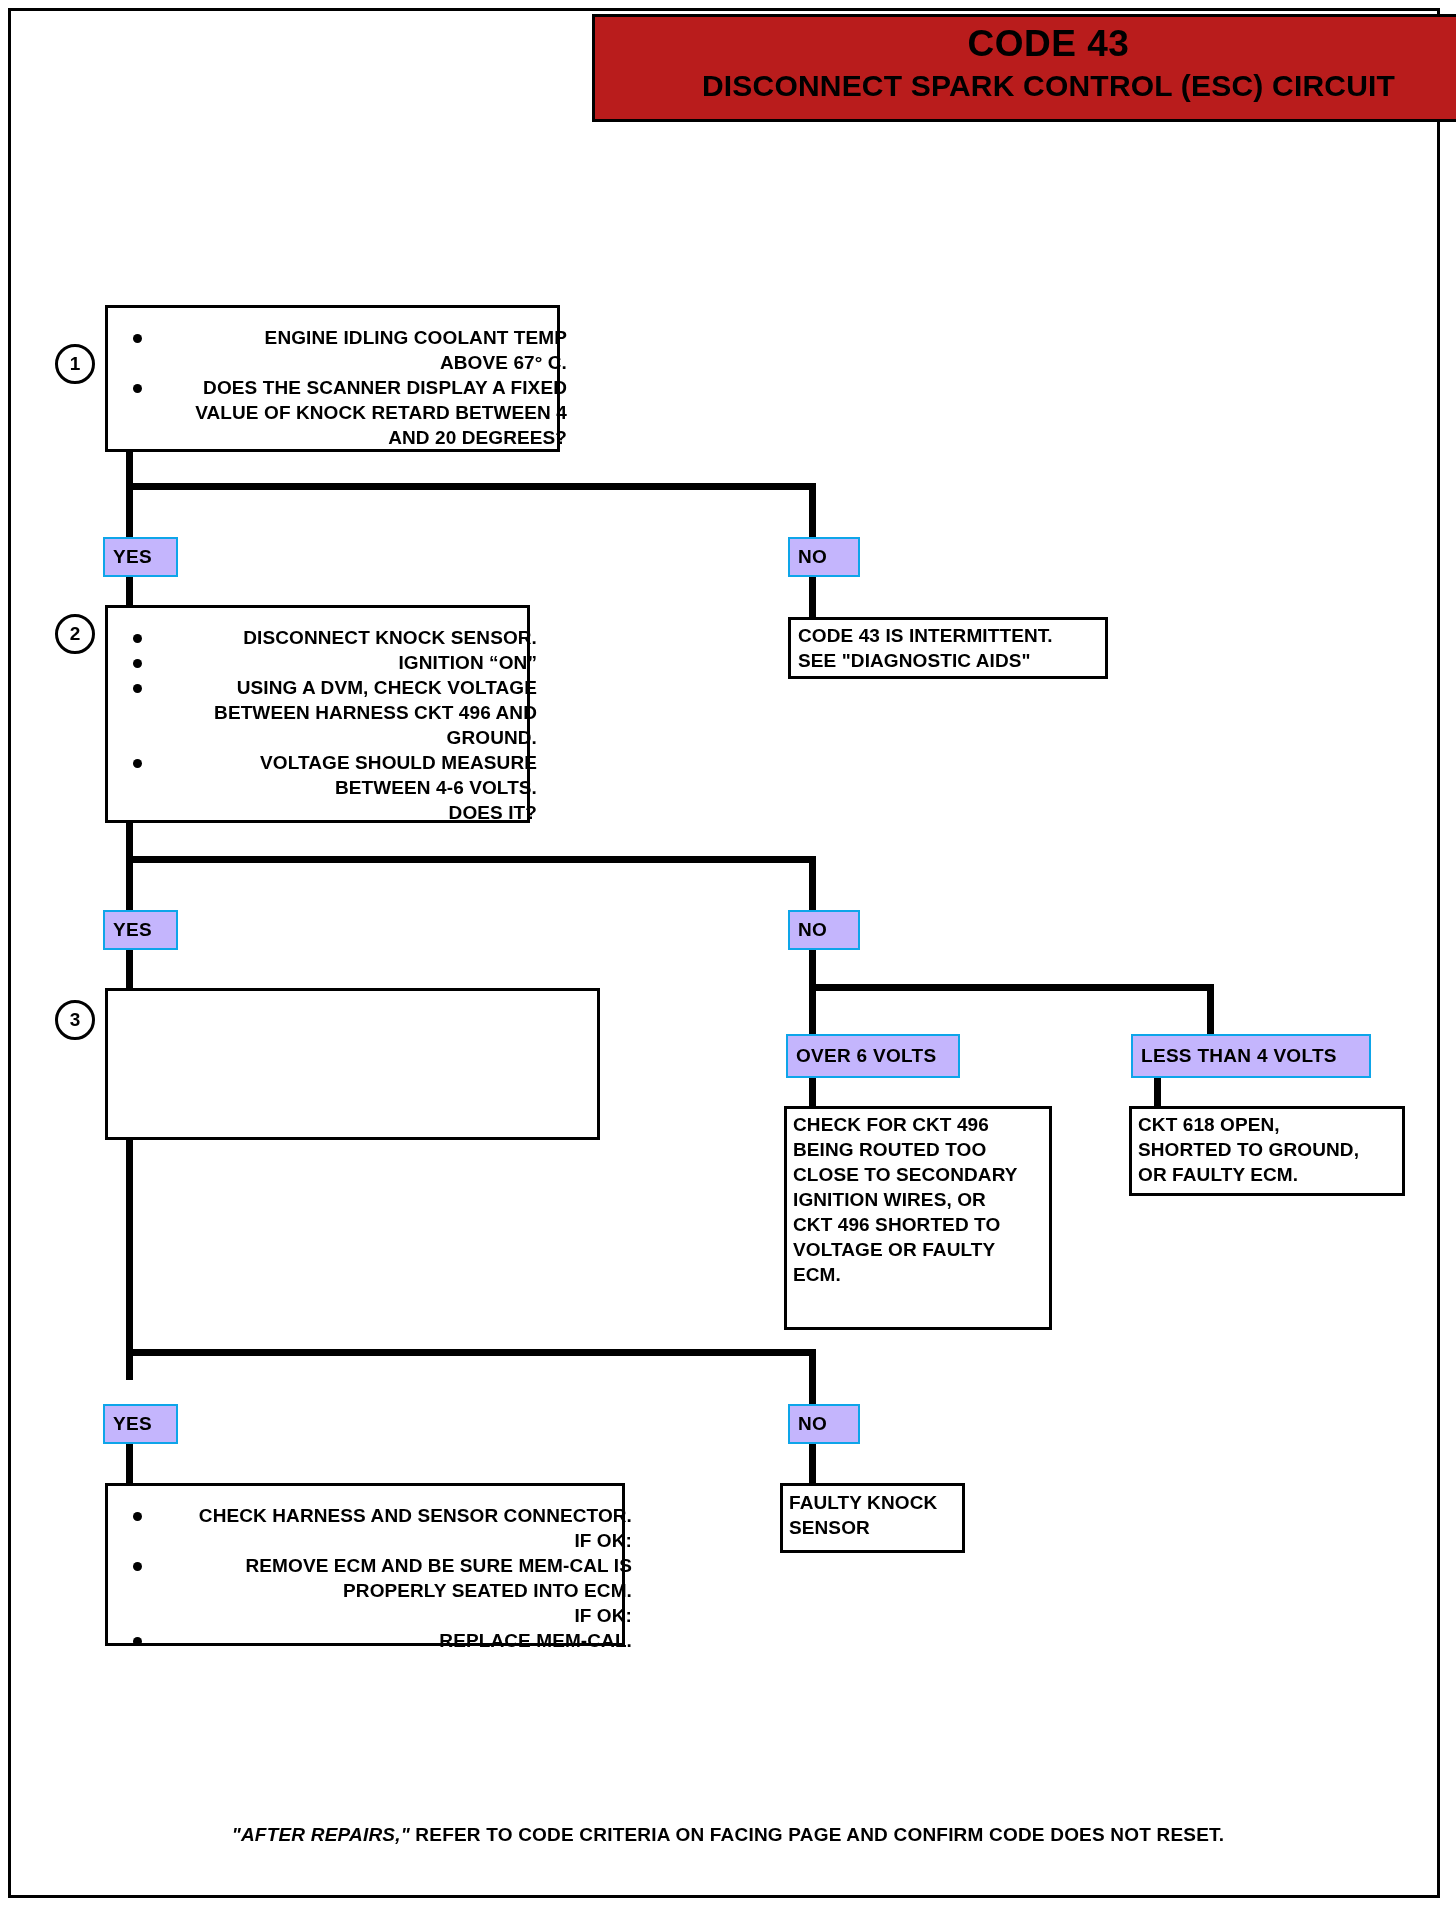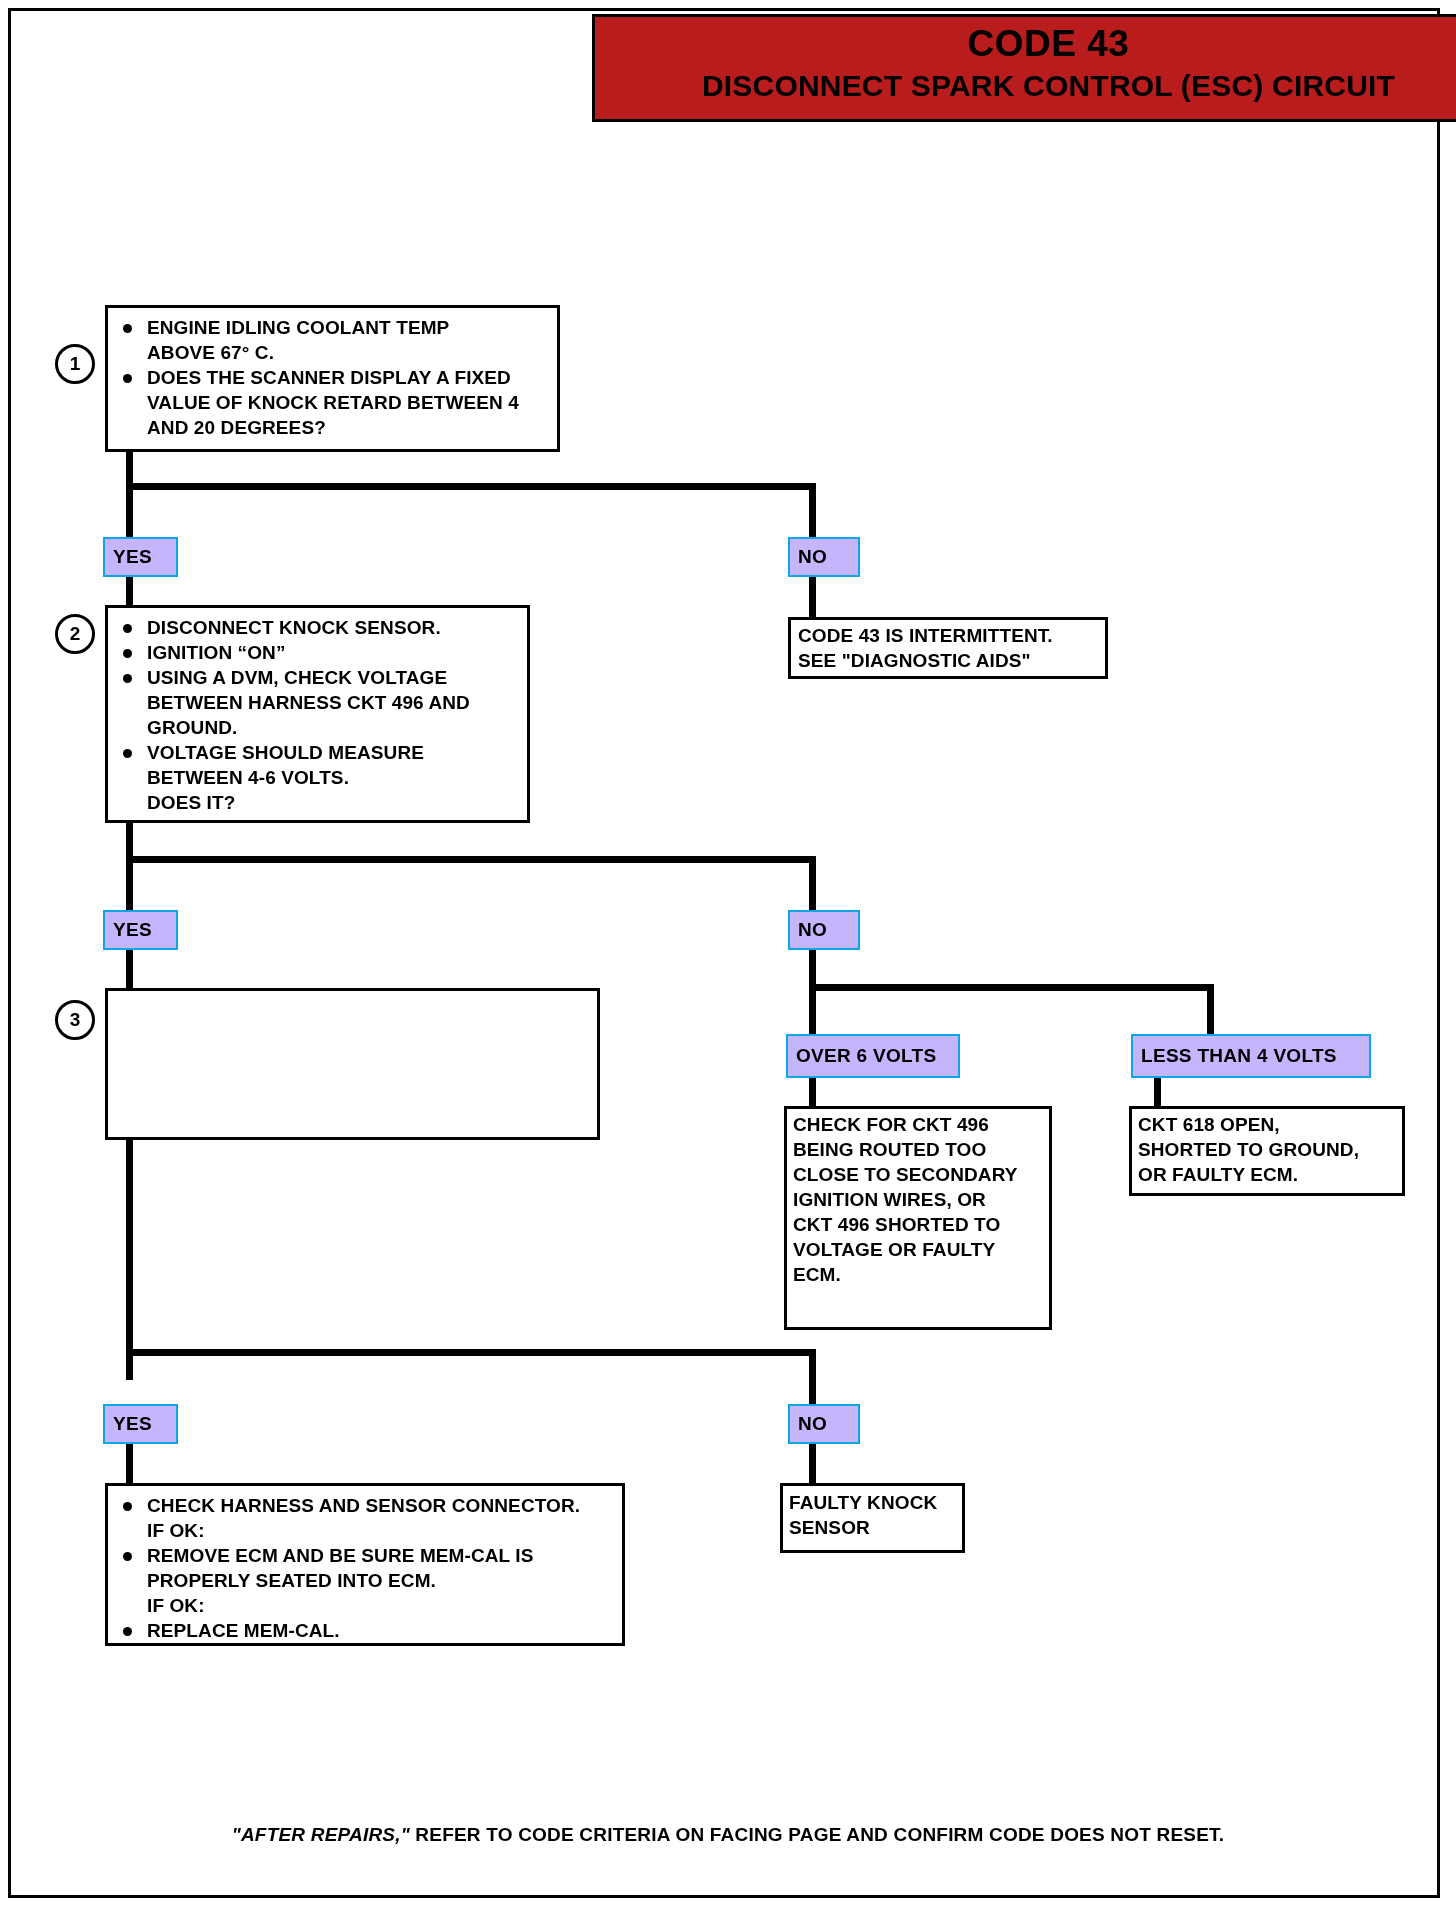--- a/index.html
+++ b/index.html
@@ -50,21 +50,21 @@
     box-sizing:border-box;
     background:#c4b5fd;
     display:flex;align-items:center;
     padding-left:8px;
   }
   .lbl{
     font-size:19px;font-weight:bold;letter-spacing:.3px;
   }
   .bullets{
     position:absolute;
-    margin:2px;padding:0;list-style:none;
+    margin:12px;padding:0;list-style:none;text-align:right;
   }
   .bullets li{
     position:relative;
     padding-left:30px;
     font-size:19px;font-weight:bold;
     line-height:25px;
     letter-spacing:.1px;
     white-space:pre-line;
   }
   .bullets li.dot::before{

